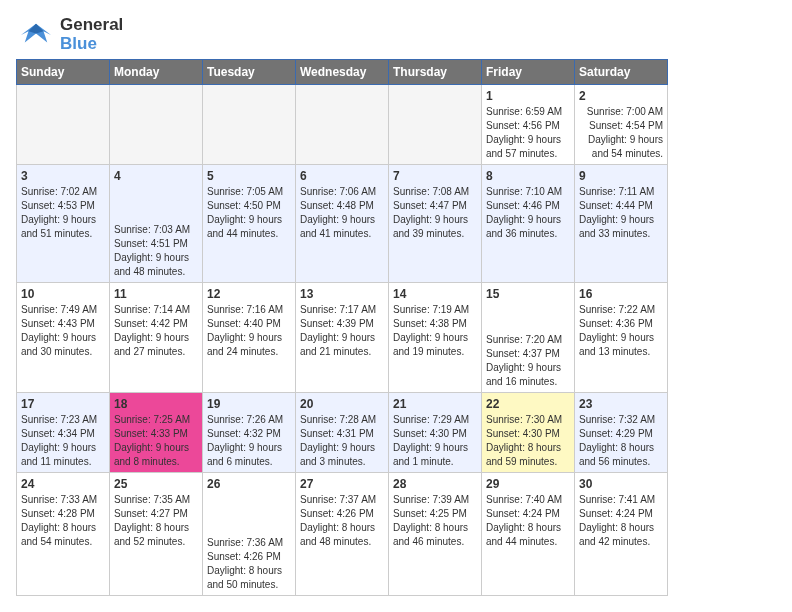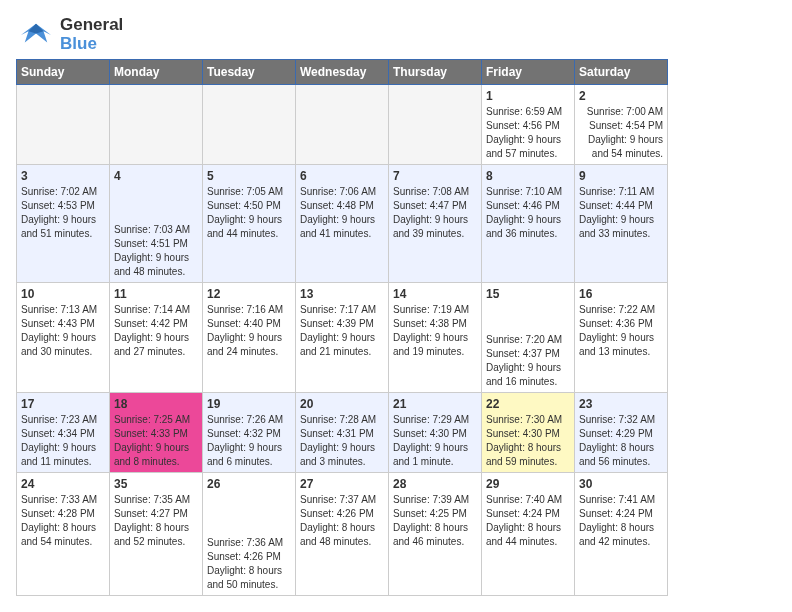--- a/index.html
+++ b/index.html
@@ -189,21 +189,21 @@
             <span class="day-num">9</span>
             <div class="day-info" style="white-space: pre-line;">Sunrise: 7:11 AM
 Sunset: 4:44 PM
 Daylight: 9 hours
 and 33 minutes.</div>
           </td>
         </tr>
         <tr>
           <td>
             <span class="day-num">10</span>
-            <div class="day-info" style="white-space: pre-line;">Sunrise: 7:13 AM
+            <div class="day-info" style="white-space: pre-line;">Sunrise: 7:49 AM
 Sunset: 4:43 PM
 Daylight: 9 hours
 and 30 minutes.</div>
           </td>
           <td>
             <span class="day-num">11</span>
             <div class="day-info" style="white-space: pre-line;">Sunrise: 7:14 AM
 Sunset: 4:42 PM
 Daylight: 9 hours
 and 27 minutes.</div>
@@ -297,21 +297,21 @@
         </tr>
         <tr>
           <td>
             <span class="day-num">24</span>
             <div class="day-info" style="white-space: pre-line;">Sunrise: 7:33 AM
 Sunset: 4:28 PM
 Daylight: 8 hours
 and 54 minutes.</div>
           </td>
           <td>
-            <span class="day-num">35</span>
+            <span class="day-num">25</span>
             <div class="day-info" style="white-space: pre-line;">Sunrise: 7:35 AM
 Sunset: 4:27 PM
 Daylight: 8 hours
 and 52 minutes.</div>
           </td>
           <td>
             <span class="day-num">26</span>
             <div class="day-info" style="white-space: pre-line; margin-top: 45px;">Sunrise: 7:36 AM
 Sunset: 4:26 PM
 Daylight: 8 hours

